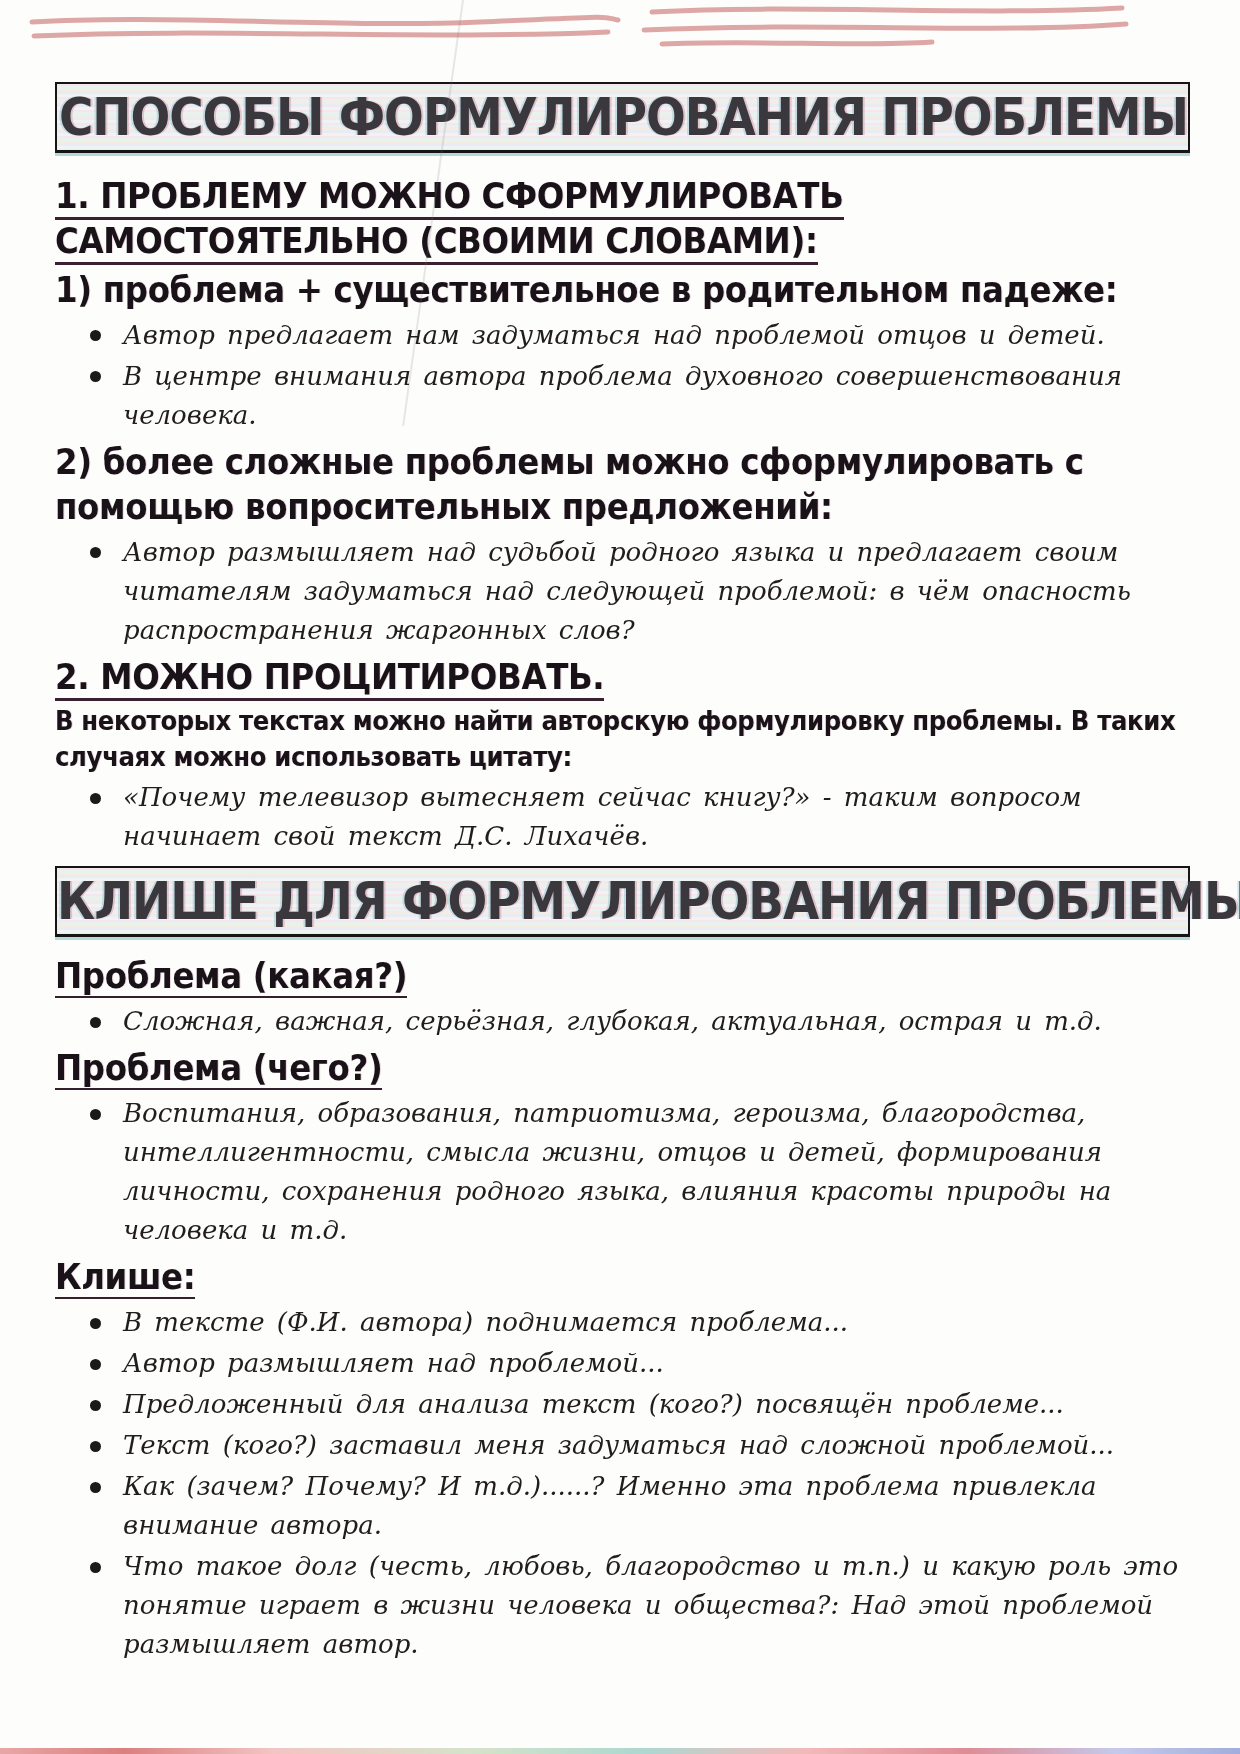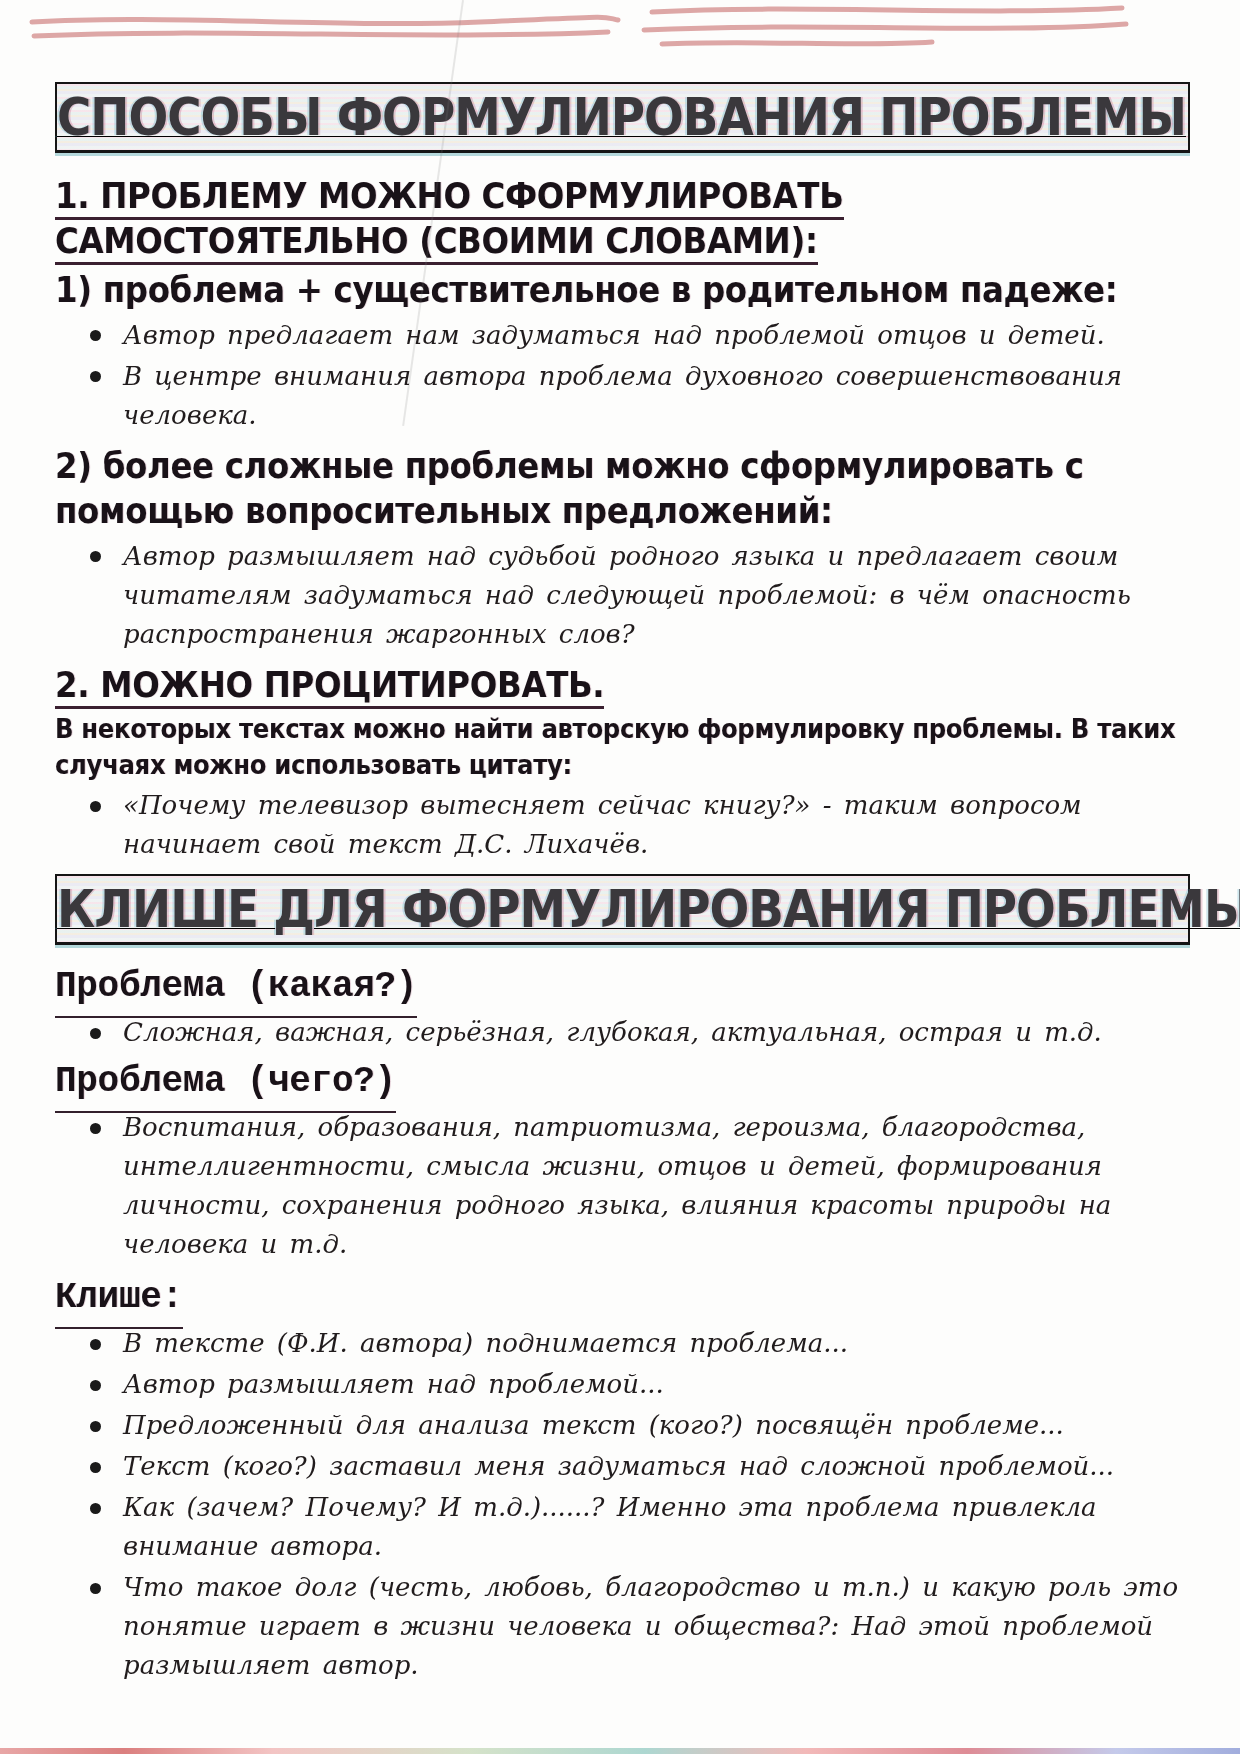--- a/index.html
+++ b/index.html
@@ -37,23 +37,22 @@
     border: 2px solid #151515;
     border-bottom-width: 3px;
     box-shadow: 0 3px 0 rgba(90,170,180,0.45);
     background:
       repeating-linear-gradient(180deg,
         rgba(246,227,234,0.9) 0 2px,
         rgba(231,240,238,0.9) 2px 5px,
         rgba(243,236,223,0.9) 5px 7px,
         rgba(233,233,242,0.9) 7px 10px,
         rgba(238,242,242,0.9) 10px 13px);
-    text-align: left;
+    text-align: right;
     padding: 7px 0 7px 0;
-    text-decoration: underline;
   }
   .banner-1 { margin-top: 82px; margin-bottom: 20px; }
   .banner-2 { margin-top: 10px; margin-bottom: 16px; }
   .banner-text {
     font-family: "DejaVu Sans", "Liberation Sans", sans-serif;
     font-stretch: condensed;
     font-weight: 800;
     font-size: 52px;
     line-height: 1.0;
     letter-spacing: -1px;
@@ -68,23 +67,23 @@
     font-family: "DejaVu Sans", "Liberation Sans", sans-serif;
     font-stretch: condensed;
     font-weight: 800;
     font-size: 36px;
     line-height: 1.25;
     letter-spacing: -0.3px;
     color: #191218;
     margin: 0 0 4px 0;
     text-shadow: 1px 0 0 rgba(150,60,100,0.18);
   }
-  .heading.gap-top { margin-top: 8px; }
+  .heading.gap-top { }
   .u3 { border-bottom: 3px solid #3a2030; padding-bottom: 1px; }
-  .u2 { border-bottom: 2px solid #33202c; padding-bottom: 9px; font-family: Liberation Mono, monospace; }
+  .u2 { border-bottom: 2px solid #33202c; padding-bottom: 0; }
   .intro {
     font-family: "DejaVu Sans", "Liberation Sans", sans-serif;
     font-stretch: condensed;
     font-weight: 800;
     font-size: 27px;
     line-height: 1.32;
     letter-spacing: -0.3px;
     color: #191218;
     margin: 0 0 4px 0;
     text-shadow: 1px 0 0 rgba(150,60,100,0.18);

